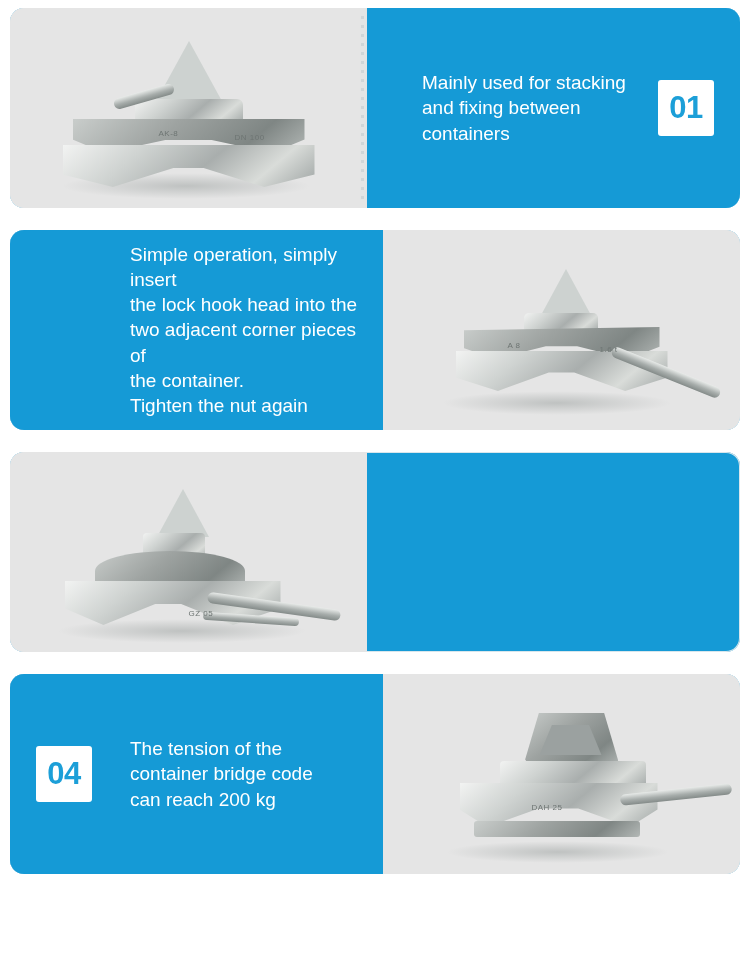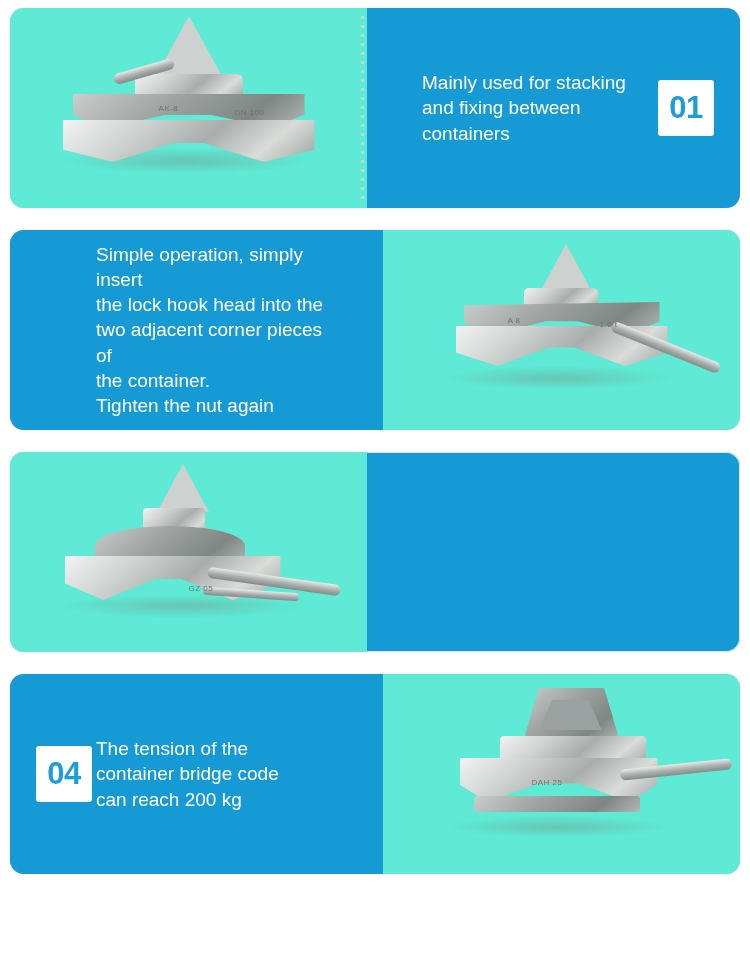--- a/index.html
+++ b/index.html
@@ -32,23 +32,23 @@
     background: #159ad6;
     display: flex;
     box-shadow: 0 0 0 1px #d8e6ec inset;
   }
   .card .half {
     position: relative;
     box-sizing: border-box;
   }
   .photo-pane {
     width: 357px;
-    background: #5eead4;
-    display: flex;
-    align-items: flex-start;
+    background: #e5e5e5;
+    display: flex;
+    align-items: flex-end;
     justify-content: center;
     overflow: hidden;
   }
   .text-pane {
     flex: 1;
     background: #159ad6;
     display: flex;
     align-items: center;
     position: relative;
   }
@@ -57,21 +57,21 @@
 
   .caption {
     color: #ffffff;
     font-size: 19px;
     line-height: 1.33;
     white-space: pre-line;
     padding: 0 18px 0 0;
     max-width: 230px;
   }
   .card.right-text .caption { margin-left: 55px; }
-  .card.left-text .caption { margin-left: 86px; }
+  .card.left-text .caption { margin-left: 120px; }
 
   .numbox {
     position: absolute;
     width: 56px;
     height: 56px;
     background: #ffffff;
     border-radius: 3px;
     display: flex;
     align-items: center;
     justify-content: center;

